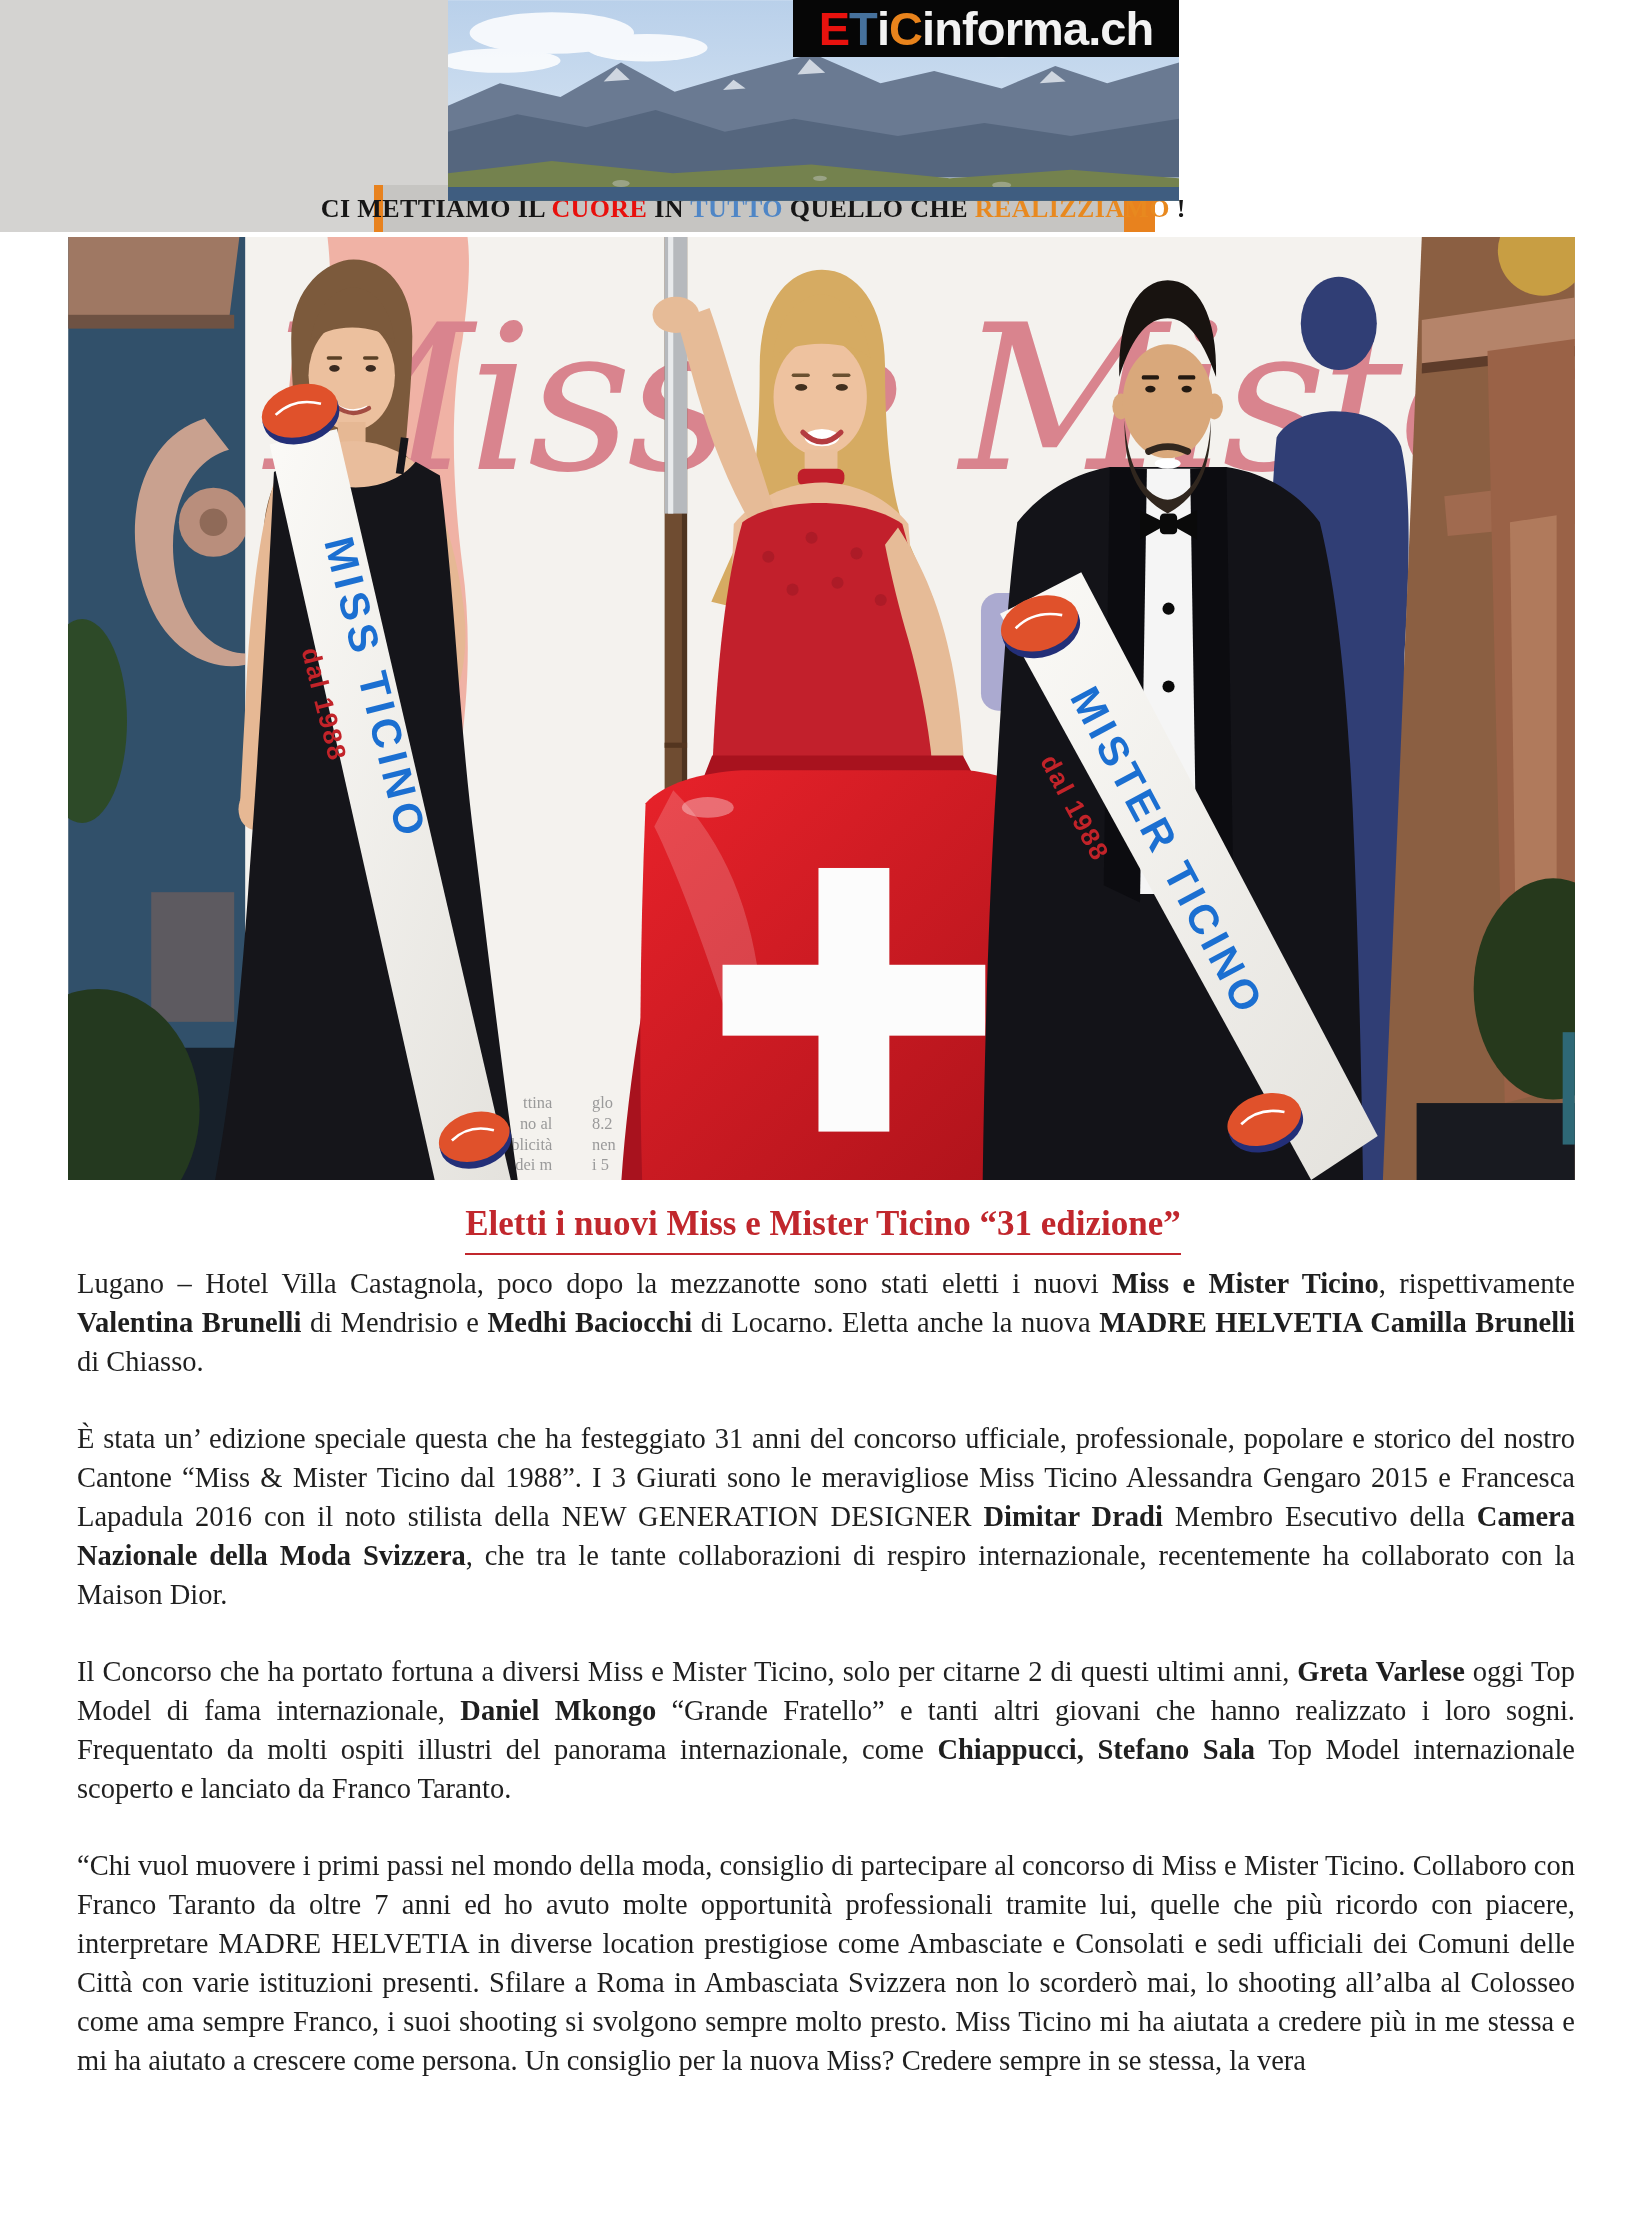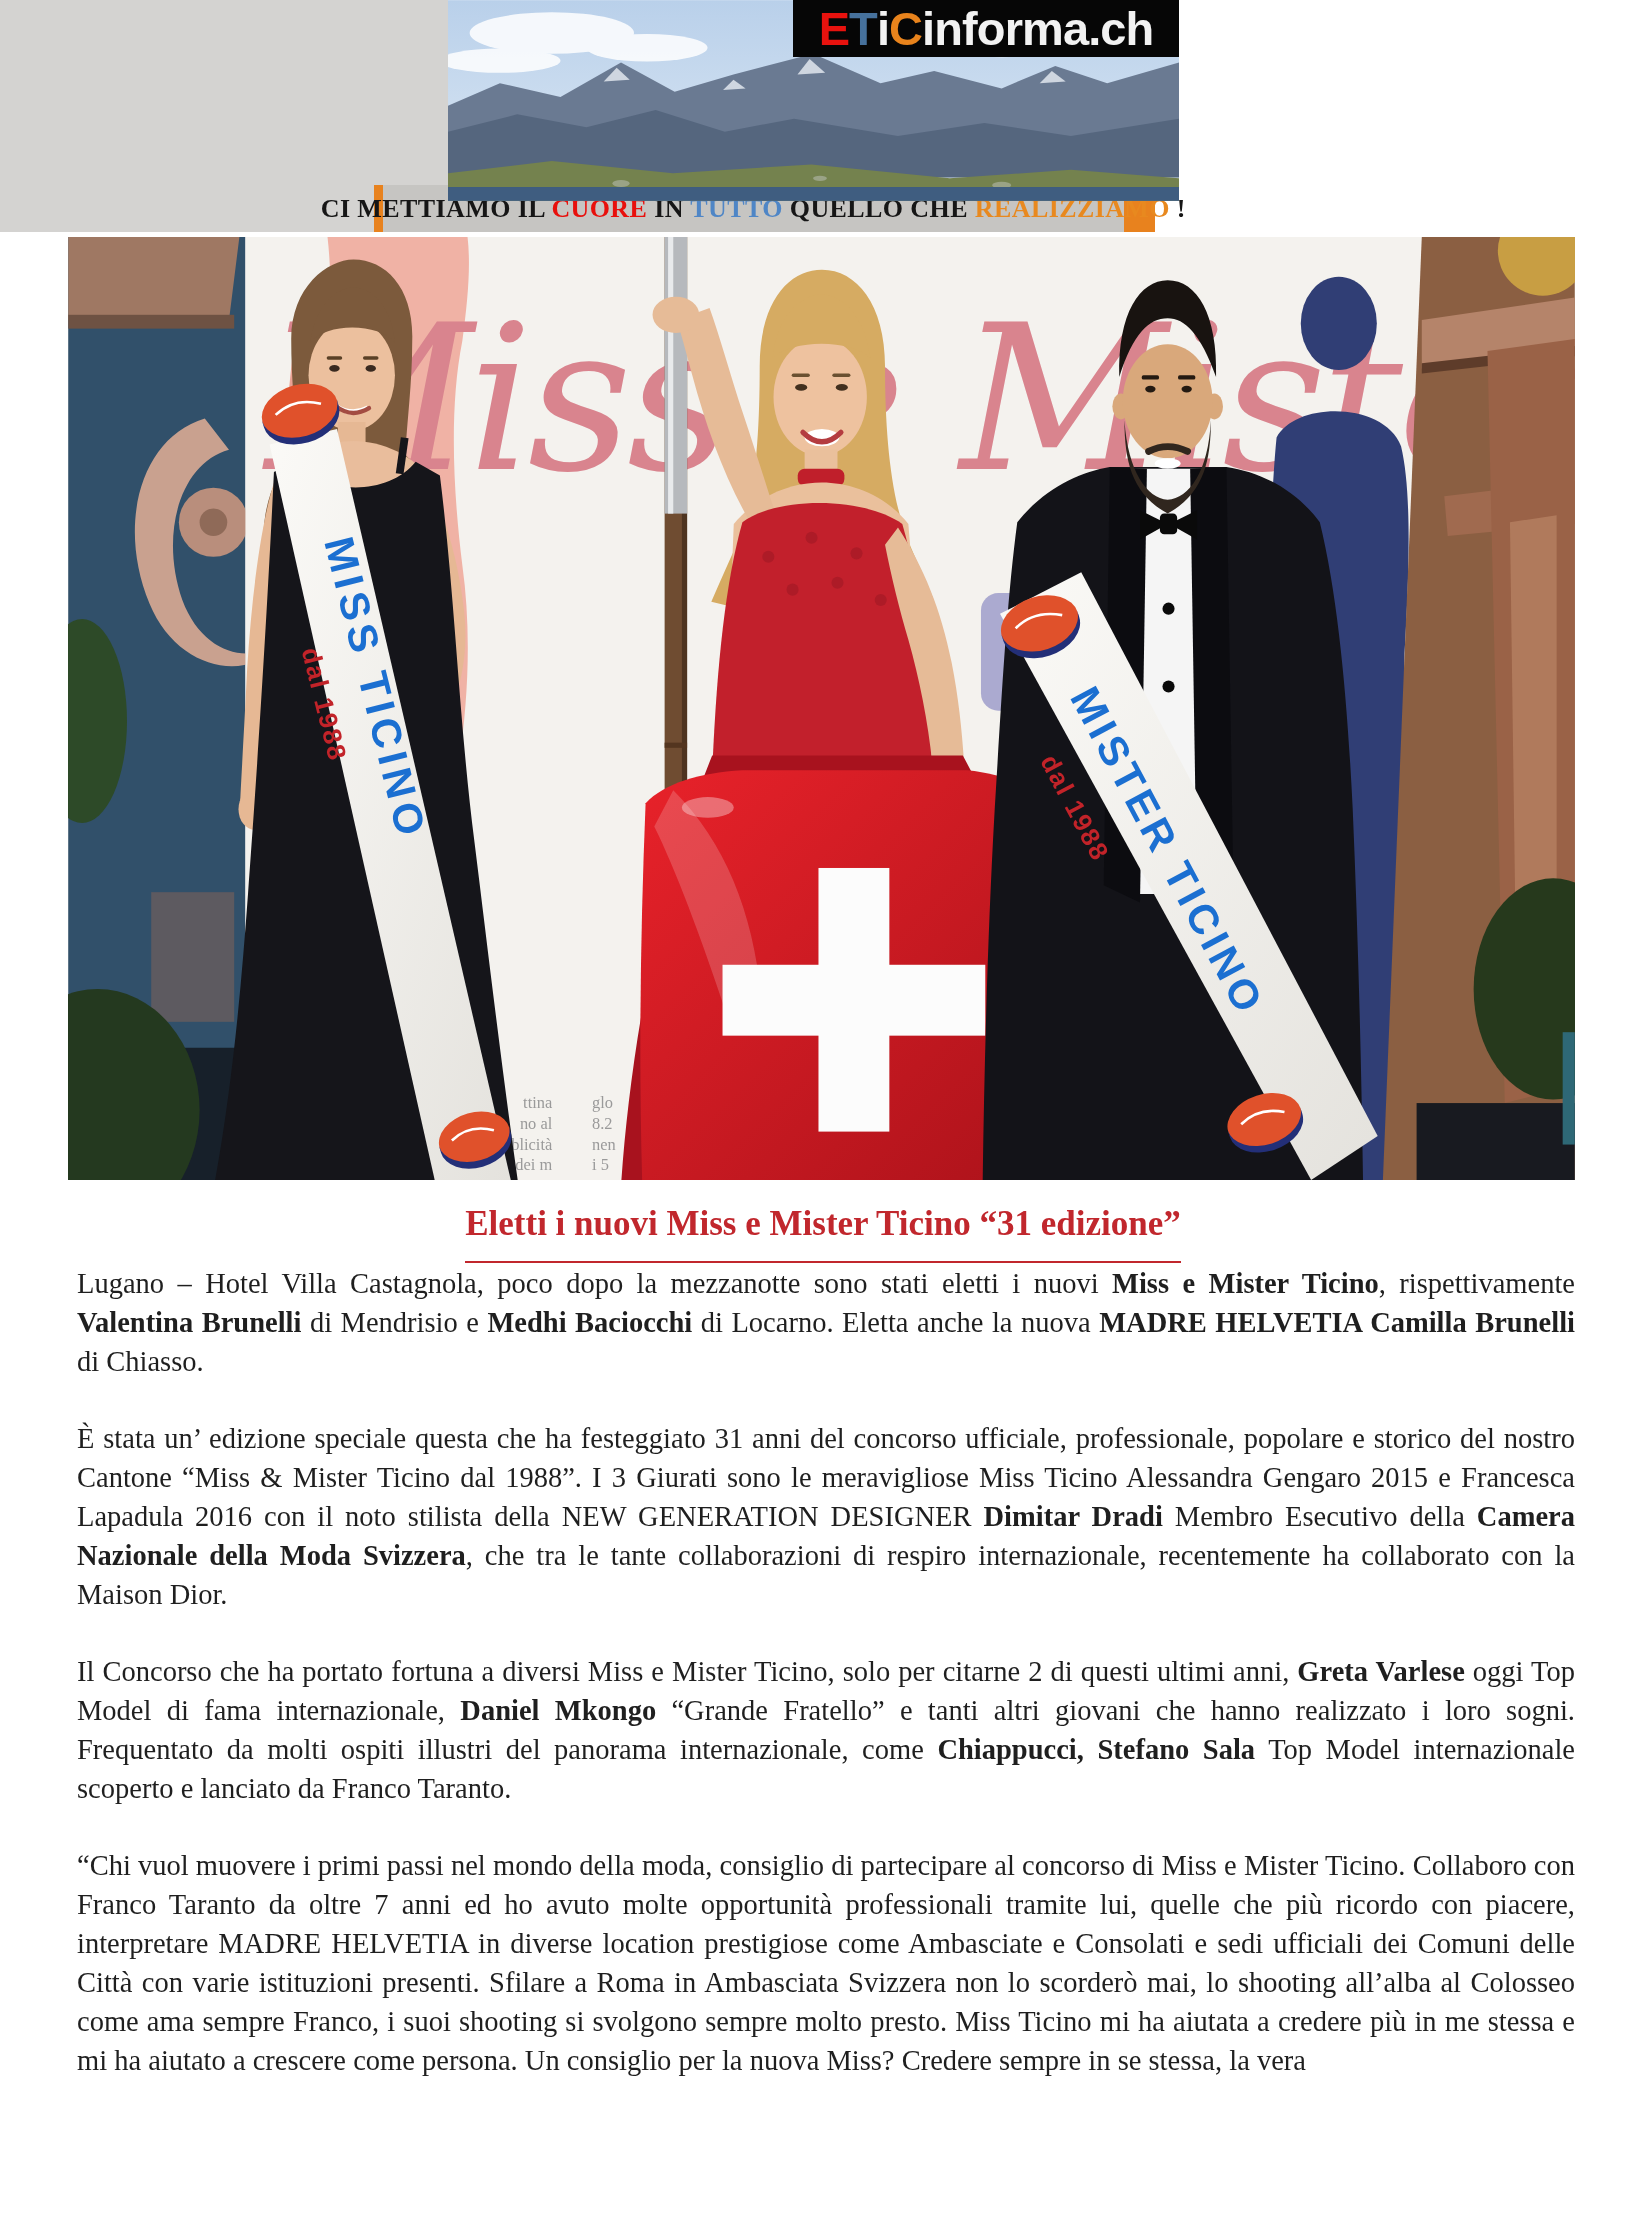--- a/index.html
+++ b/index.html
@@ -16,21 +16,21 @@
   .hdr-photo{position:absolute;left:448px;top:0;width:731px;height:201px;z-index:3;}
   .logo{position:absolute;left:793px;top:0;width:386px;height:57px;background:#060606;z-index:4;
     display:flex;align-items:center;justify-content:center;
     font-family:"Liberation Sans",sans-serif;font-weight:bold;font-size:47px;letter-spacing:-0.9px;white-space:pre;}
   
   .main-photo{position:absolute;left:68px;top:237px;width:1507px;height:943px;z-index:2;}
   
   .headline{position:absolute;left:0;top:1204px;width:100%;text-align:center;z-index:2;}
   .headline span{
     color:#c1272d;font-weight:bold;font-size:35px;
-    border-bottom:2.6px solid #c1272d;padding-bottom:18px;
+    border-bottom:2.6px solid #c1272d;padding-bottom:10px;
   }
   
   .article{position:absolute;left:69px;top:1264px;width:1506px;z-index:2;
     font-size:28.5px;line-height:39px;color:#1f1f1f;text-align:justify;}
   .article p{margin:0 0 38px 8px;}
 </style>
 </head>
 <body>
 
 <div class="hdr-gray-panel"></div>

